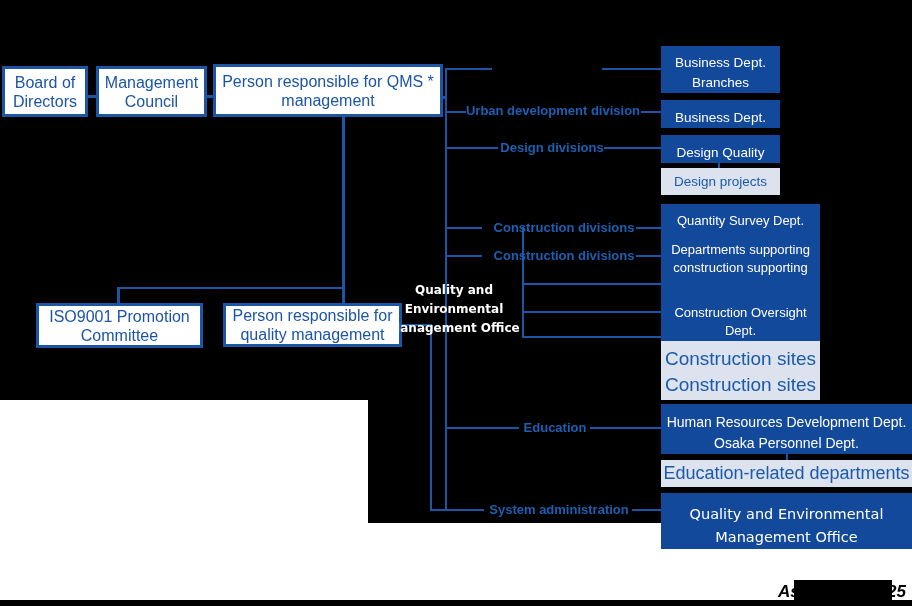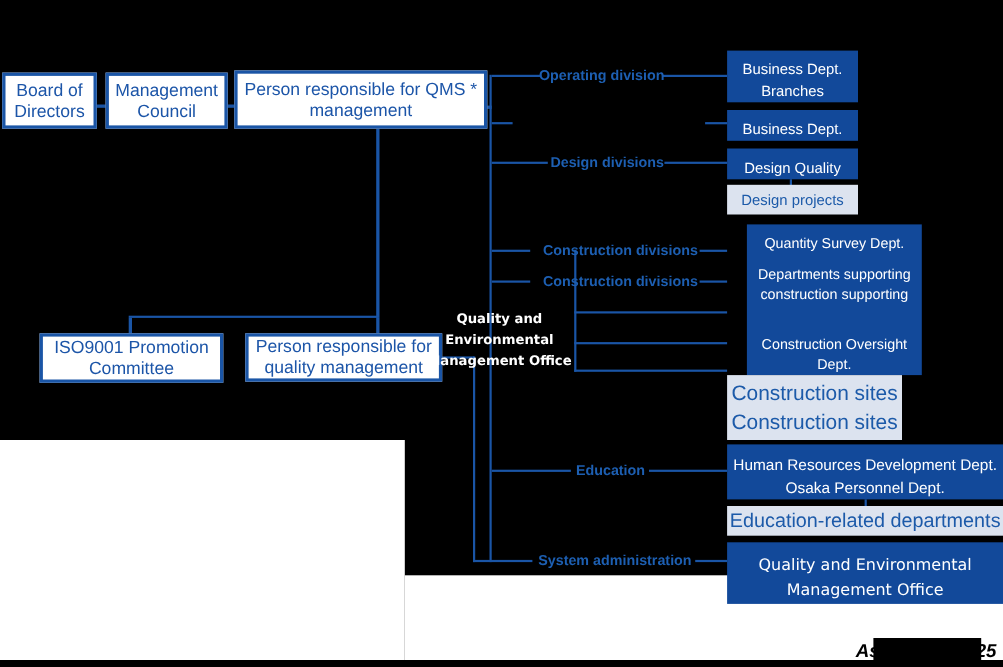--- a/index.html
+++ b/index.html
@@ -111,42 +111,42 @@
 Committee</span>
   </div>
   <div class="wbox" style="left:223px;top:303px;width:179px;height:44px;">
     <span>Person responsible for
 quality management</span>
   </div>
 
   <div class="center-lbl alt" style="left:378px;top:281px;width:152px;">Quality and Environmental
 Management Office</div>
 
-  <div class="lbl" style="left:460px;top:61px;width:174px;">Operating division</div>
+  <div class="lbl" style="left:462px;top:103px;width:182px;">Urban development division</div>
   <div class="lbl" style="left:460px;top:140px;width:184px;">Design divisions</div>
   <div class="lbl" style="left:482px;top:220px;width:164px;">Construction divisions</div>
   <div class="lbl" style="left:482px;top:248px;width:164px;">Construction divisions</div>
   <div class="lbl" style="left:482px;top:420px;width:146px;">Education</div>
   <div class="lbl" style="left:486px;top:502px;width:146px;">System administration</div>
 
   <div class="dbox" style="left:661px;top:46px;width:119px;height:47px;">
     <span>Business Dept.
 Branches</span>
   </div>
   <div class="dbox" style="left:661px;top:100px;width:119px;height:28px;">
     <span>Business Dept.</span>
   </div>
   <div class="dbox" style="left:661px;top:135px;width:119px;height:28px;">
     <span>Design Quality</span>
   </div>
   <div class="gbox" style="left:661px;top:168px;width:119px;height:27px;">
     <span>Design projects</span>
   </div>
 
-  <div class="dbox" style="left:679px;top:204px;width:159px;height:137px;display:block;">
+  <div class="dbox" style="left:661px;top:204px;width:159px;height:137px;display:block;">
     <div class="bigrow" style="top:8px;">Quantity Survey Dept.</div>
     <div class="bigrow" style="top:37px;">Departments supporting
 construction supporting</div>
     <div class="bigrow" style="top:100px;">Construction Oversight Dept.</div>
   </div>
 
   <div class="gbox" style="left:661px;top:341px;width:159px;height:59px;font-size:19px;line-height:26px;padding-top:2px;box-sizing:border-box;">
     <span>Construction sites
 Construction sites</span>
   </div>

